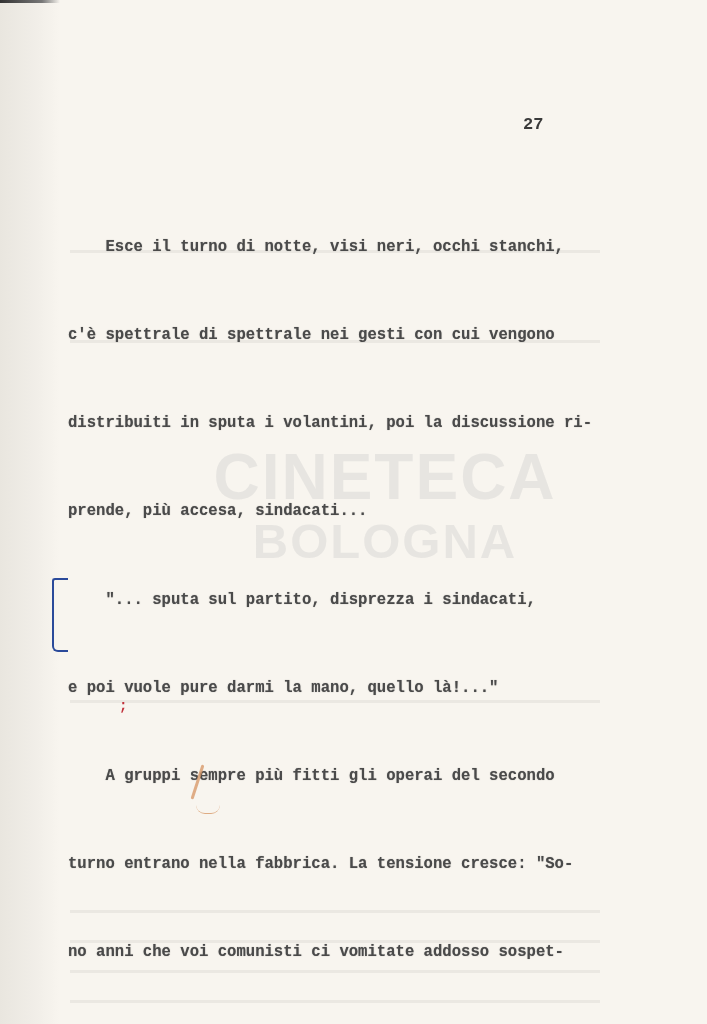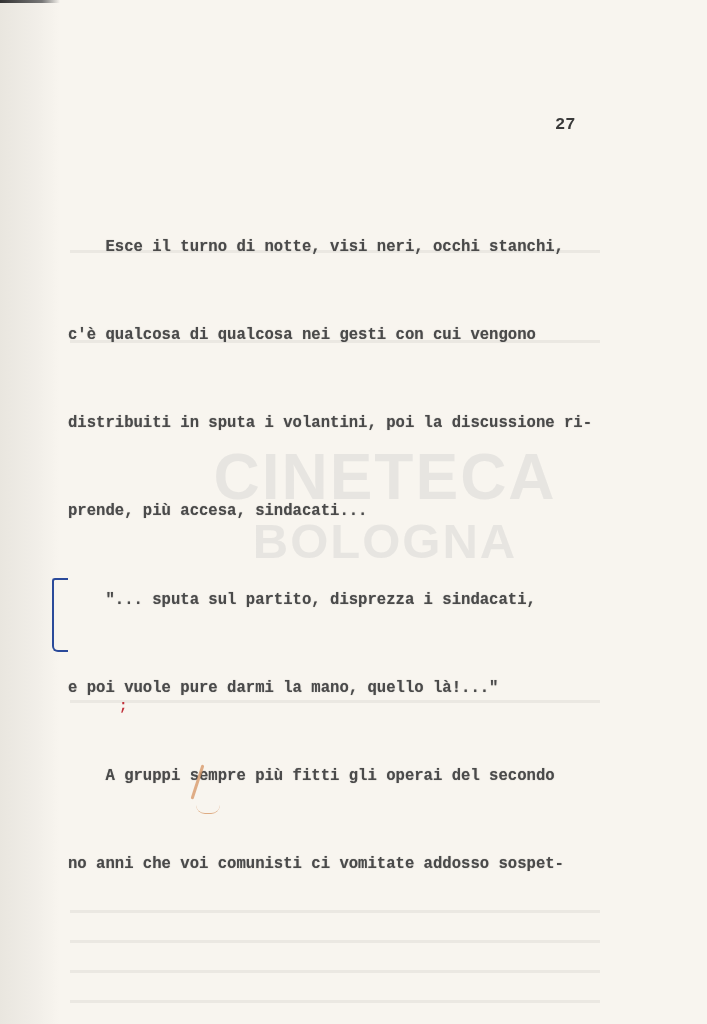--- a/index.html
+++ b/index.html
@@ -50,21 +50,20 @@
     line-height: 64px;
     display: block;
   }
   .page-number {
     position: absolute;
     top: 115px;
     left: 523px;
     font-size: 17px;
     color: #3a3a3a;
     font-weight: bold;
-    margin-left: 32px;
   }
   .body-text {
     position: absolute;
     left: 68px;
     top: 174px;
     width: 540px;
     font-size: 15.6px;
     line-height: 29.4px;
     color: #4a4a4a;
     font-weight: bold;
@@ -142,26 +141,27 @@
 <div class="bleed-through" style="top:700px"></div>
 <div class="bleed-through" style="top:910px"></div>
 <div class="bleed-through" style="top:940px"></div>
 <div class="bleed-through" style="top:970px"></div>
 <div class="bleed-through" style="top:1000px"></div>
 
 <div class="page-number">27</div>
 
 <div class="body-text">
   <span class="line">    Esce il turno di notte, visi neri, occhi stanchi,</span>
-  <span class="line">c'è qualcosa di qualcosa nei gesti con cui vengono</span>
+  <span class="line">c'è spettrale di spettrale nei gesti con cui vengono</span>
   <span class="line">distribuiti in sputa i volantini, poi la discussione ri-</span>
   <span class="line">prende, più accesa, sindacati...</span>
   <span class="line">    "... sputa sul partito, disprezza i sindacati,</span>
   <span class="line">e poi vuole pure darmi la mano, quello là!..."</span>
   <span class="line">    A gruppi sempre più fitti gli operai del secondo</span>
+  <span class="line">turno entrano nella fabbrica. La tensione cresce: "So-</span>
   <span class="line">no anni che voi comunisti ci vomitate addosso sospet-</span>
   
   
   
   
   
   
   
   
   

